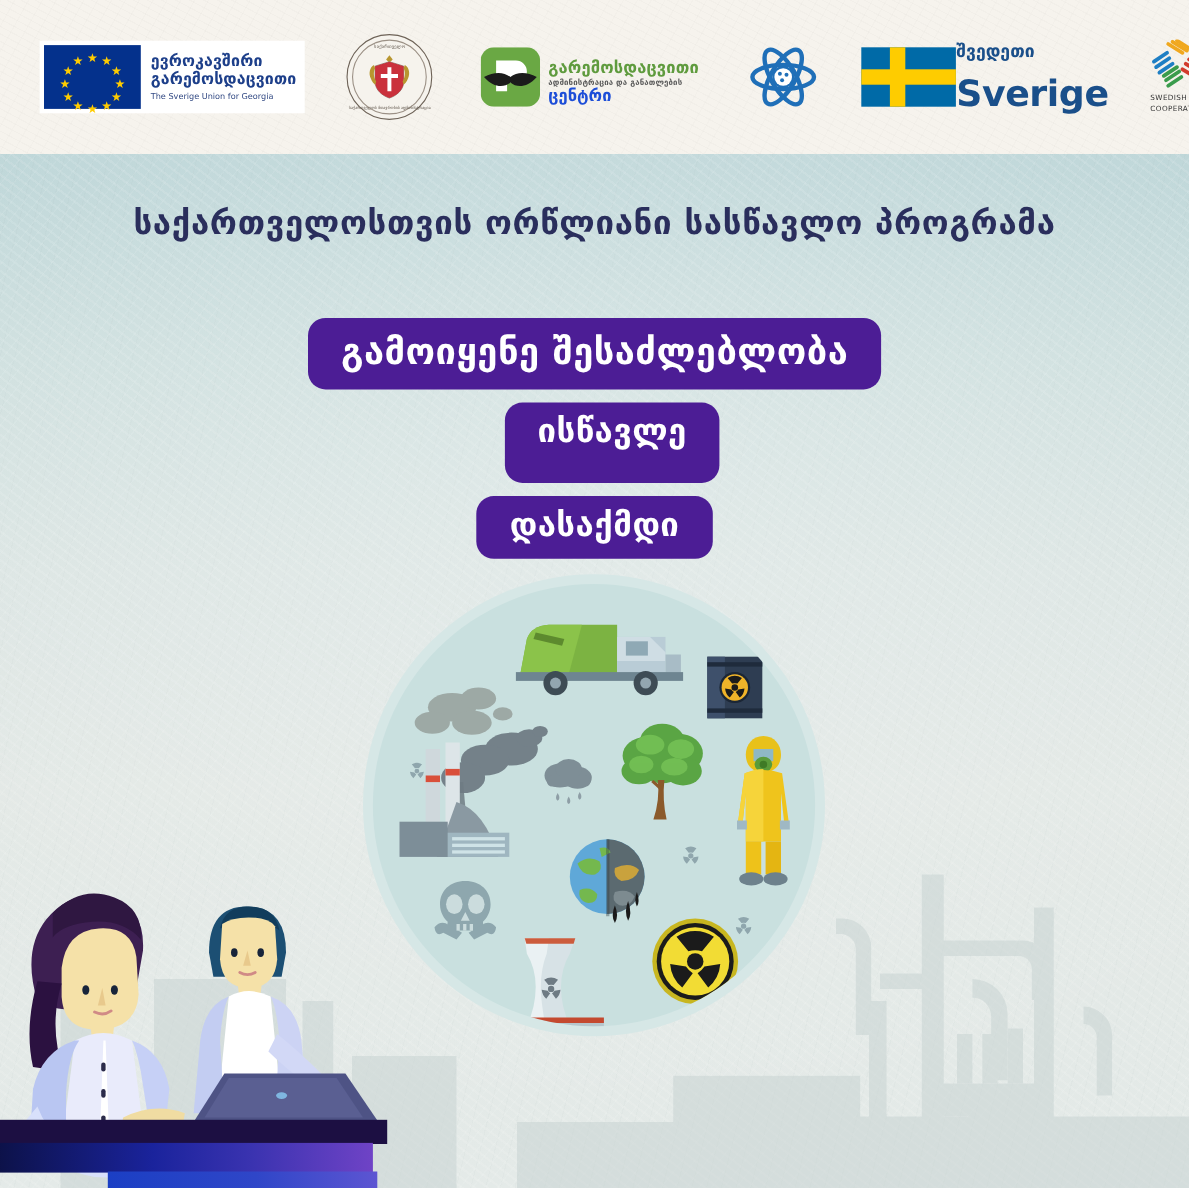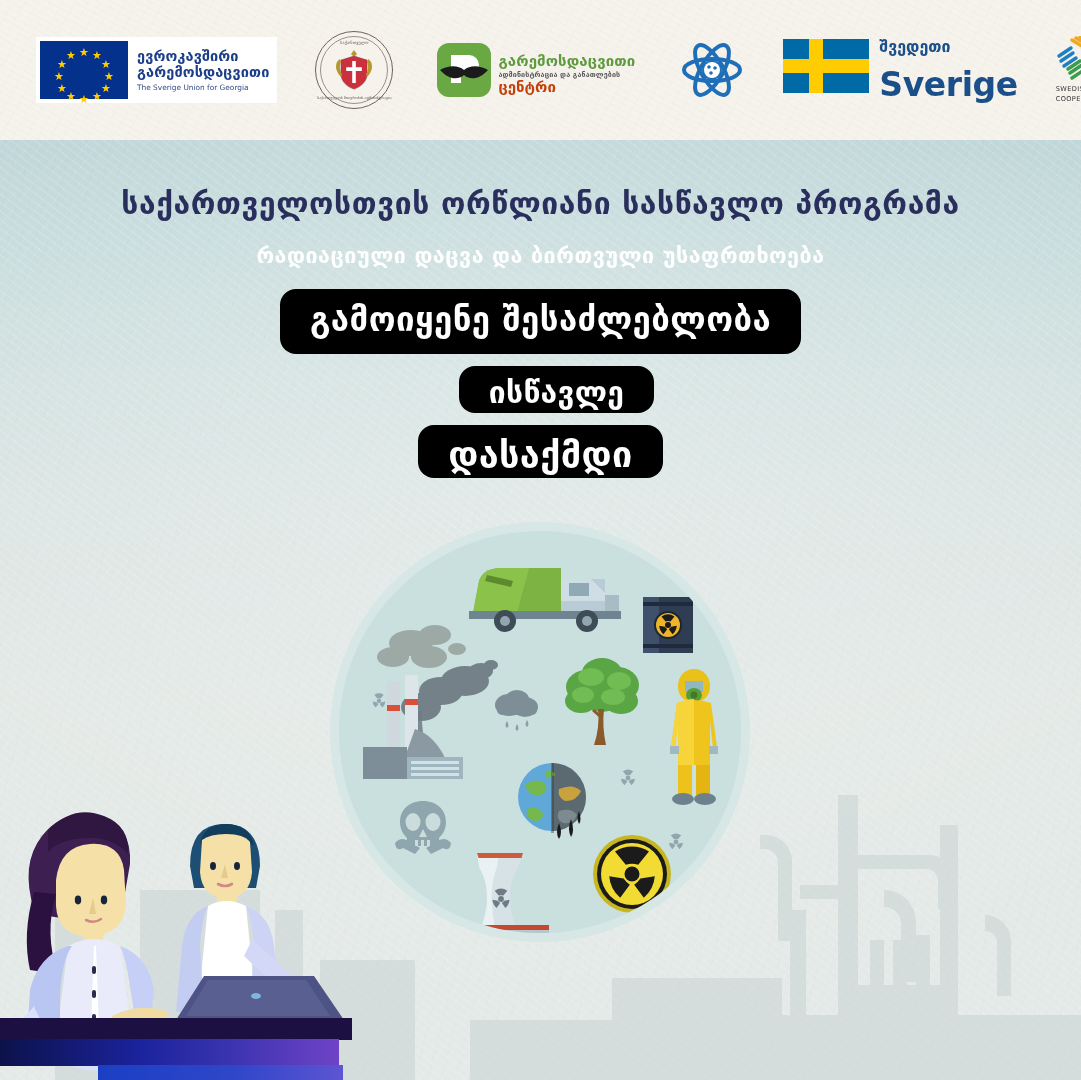--- a/index.html
+++ b/index.html
@@ -44,27 +44,27 @@
   .ge-arms{position:absolute;left:50%;top:50%;transform:translate(-50%,-52%);}
   .ge-cap{position:absolute;left:0;right:0;top:9px;text-align:center;font-size:4.1px;color:#5d5349;letter-spacing:.2px;}
   .ge-cap2{position:absolute;left:0;right:0;bottom:8px;text-align:center;font-size:3.6px;color:#5d5349;line-height:1.35;}
 
   
   .logo-eiec{margin-left:44px;display:flex;align-items:flex-end;gap:7px;flex:none;}
   .eiec-mark{width:54px;height:54px;position:relative;flex:none;}
   .eiec-txt{line-height:1.18;}
   .eiec-txt .t1{font-size:15px;font-weight:700;color:#5f9b3e;letter-spacing:.1px;white-space:nowrap;}
   .eiec-txt .t2{font-size:7.2px;font-weight:700;color:#5a5a5a;letter-spacing:.1px;white-space:nowrap;}
-  .eiec-txt .t3{font-size:15px;font-weight:700;color:#c2410c;white-space:nowrap;}
+  .eiec-txt .t3{font-size:15px;font-weight:700;color:#1d4ed8;white-space:nowrap;}
 
   
   .logo-atom{margin-left:46px;width:62px;height:62px;position:relative;flex:none;}
 
   
-  .logo-se{margin-left:40px;display:flex;align-items:flex-start;gap:10px;flex:none;}
+  .logo-se{margin-left:40px;display:flex;align-items:center;flex:none;}
   .se-flag{width:86px;height:54px;background:#006aa7;position:relative;flex:none;}
   .se-flag .v{position:absolute;left:26px;top:0;bottom:0;width:14px;background:#fecc00;}
   .se-flag .h{position:absolute;left:0;right:0;top:20px;height:14px;background:#fecc00;}
   .se-txt{line-height:1.0;}
   .se-txt .s1{font-size:16px;font-weight:700;color:#1a4f8a;white-space:nowrap;}
   .se-txt .s2{font-size:33px;font-weight:700;color:#1a4f8a;letter-spacing:-.4px;margin-top:13px;white-space:nowrap;}
 
   
   .logo-sida{margin-left:38px;flex:none;}
   .sida-row{display:flex;align-items:center;gap:7px;}
@@ -76,25 +76,25 @@
 
   
   .title{position:absolute;left:0;right:0;top:186px;text-align:center;
     font-family:"DejaVu Sans","Liberation Sans",sans-serif;
     font-size:30px;font-weight:700;color:#2a2e5c;letter-spacing:.6px;}
   .subtitle{position:absolute;left:0;right:0;top:243px;text-align:center;
     font-size:21.5px;font-weight:700;color:#ffffff;letter-spacing:.5px;}
 
   
   .badges{position:absolute;left:0;right:0;top:289px;display:flex;flex-direction:column;align-items:center;gap:12px;}
-  .badge{background:#000000;color:#fff;border-radius:16px;font-weight:700;
+  .badge{background:#4c1d95;color:#fff;border-radius:16px;font-weight:700;
     display:flex;align-items:center;justify-content:center;white-space:nowrap;}
   .badge-1{font-size:33px;padding:11px 30px 15px;letter-spacing:.4px;}
-  .badge-2{font-size:30px;padding:9px 30px 3px;letter-spacing:.4px;margin-left:32px;}
-  .badge-3{font-size:36px;padding:9px 30px 3px;letter-spacing:.4px;}
+  .badge-2{font-size:30px;padding:9px 30px 29px;letter-spacing:.4px;margin-left:32px;}
+  .badge-3{font-size:30px;padding:9px 30px 13px;letter-spacing:.4px;}
 
   
   .circle-wrap{position:absolute;left:330px;top:522px;width:420px;height:420px;}
   .circle-ring{position:absolute;inset:0;border-radius:50%;background:#d6e7e6;}
   .circle{position:absolute;inset:9px;border-radius:50%;background:#c9e0df;overflow:hidden;}
   .ic{position:absolute;}
 
   
   .students{position:absolute;left:-6px;bottom:0;width:400px;height:310px;}
   .desk{position:absolute;left:0;bottom:40px;width:358px;height:22px;background:#1c0f42;}
@@ -249,21 +249,20 @@
 
         </div>
         <div class="sida-sub">SWEDISH INTERNATIONAL DEVELOPMENT</div>
         <div class="sida-sub" style="margin-top:0">COOPERATION AGENCY</div>
       </div>
 
     </div>
   </div>
 
   <div class="title">საქართველოსთვის  ორწლიანი  სასწავლო  პროგრამა</div>
-  <div class="subtitle">რადიაციული დაცვა და  ბირთვული უსაფრთხოება</div>
 
   <div class="badges">
     <div class="badge badge-1">გამოიყენე შესაძლებლობა</div>
     <div class="badge badge-2">ისწავლე</div>
     <div class="badge badge-3">დასაქმდი</div>
   </div>
 
   <div class="circle-wrap">
     <div class="circle-ring"></div>
     <div class="circle">

